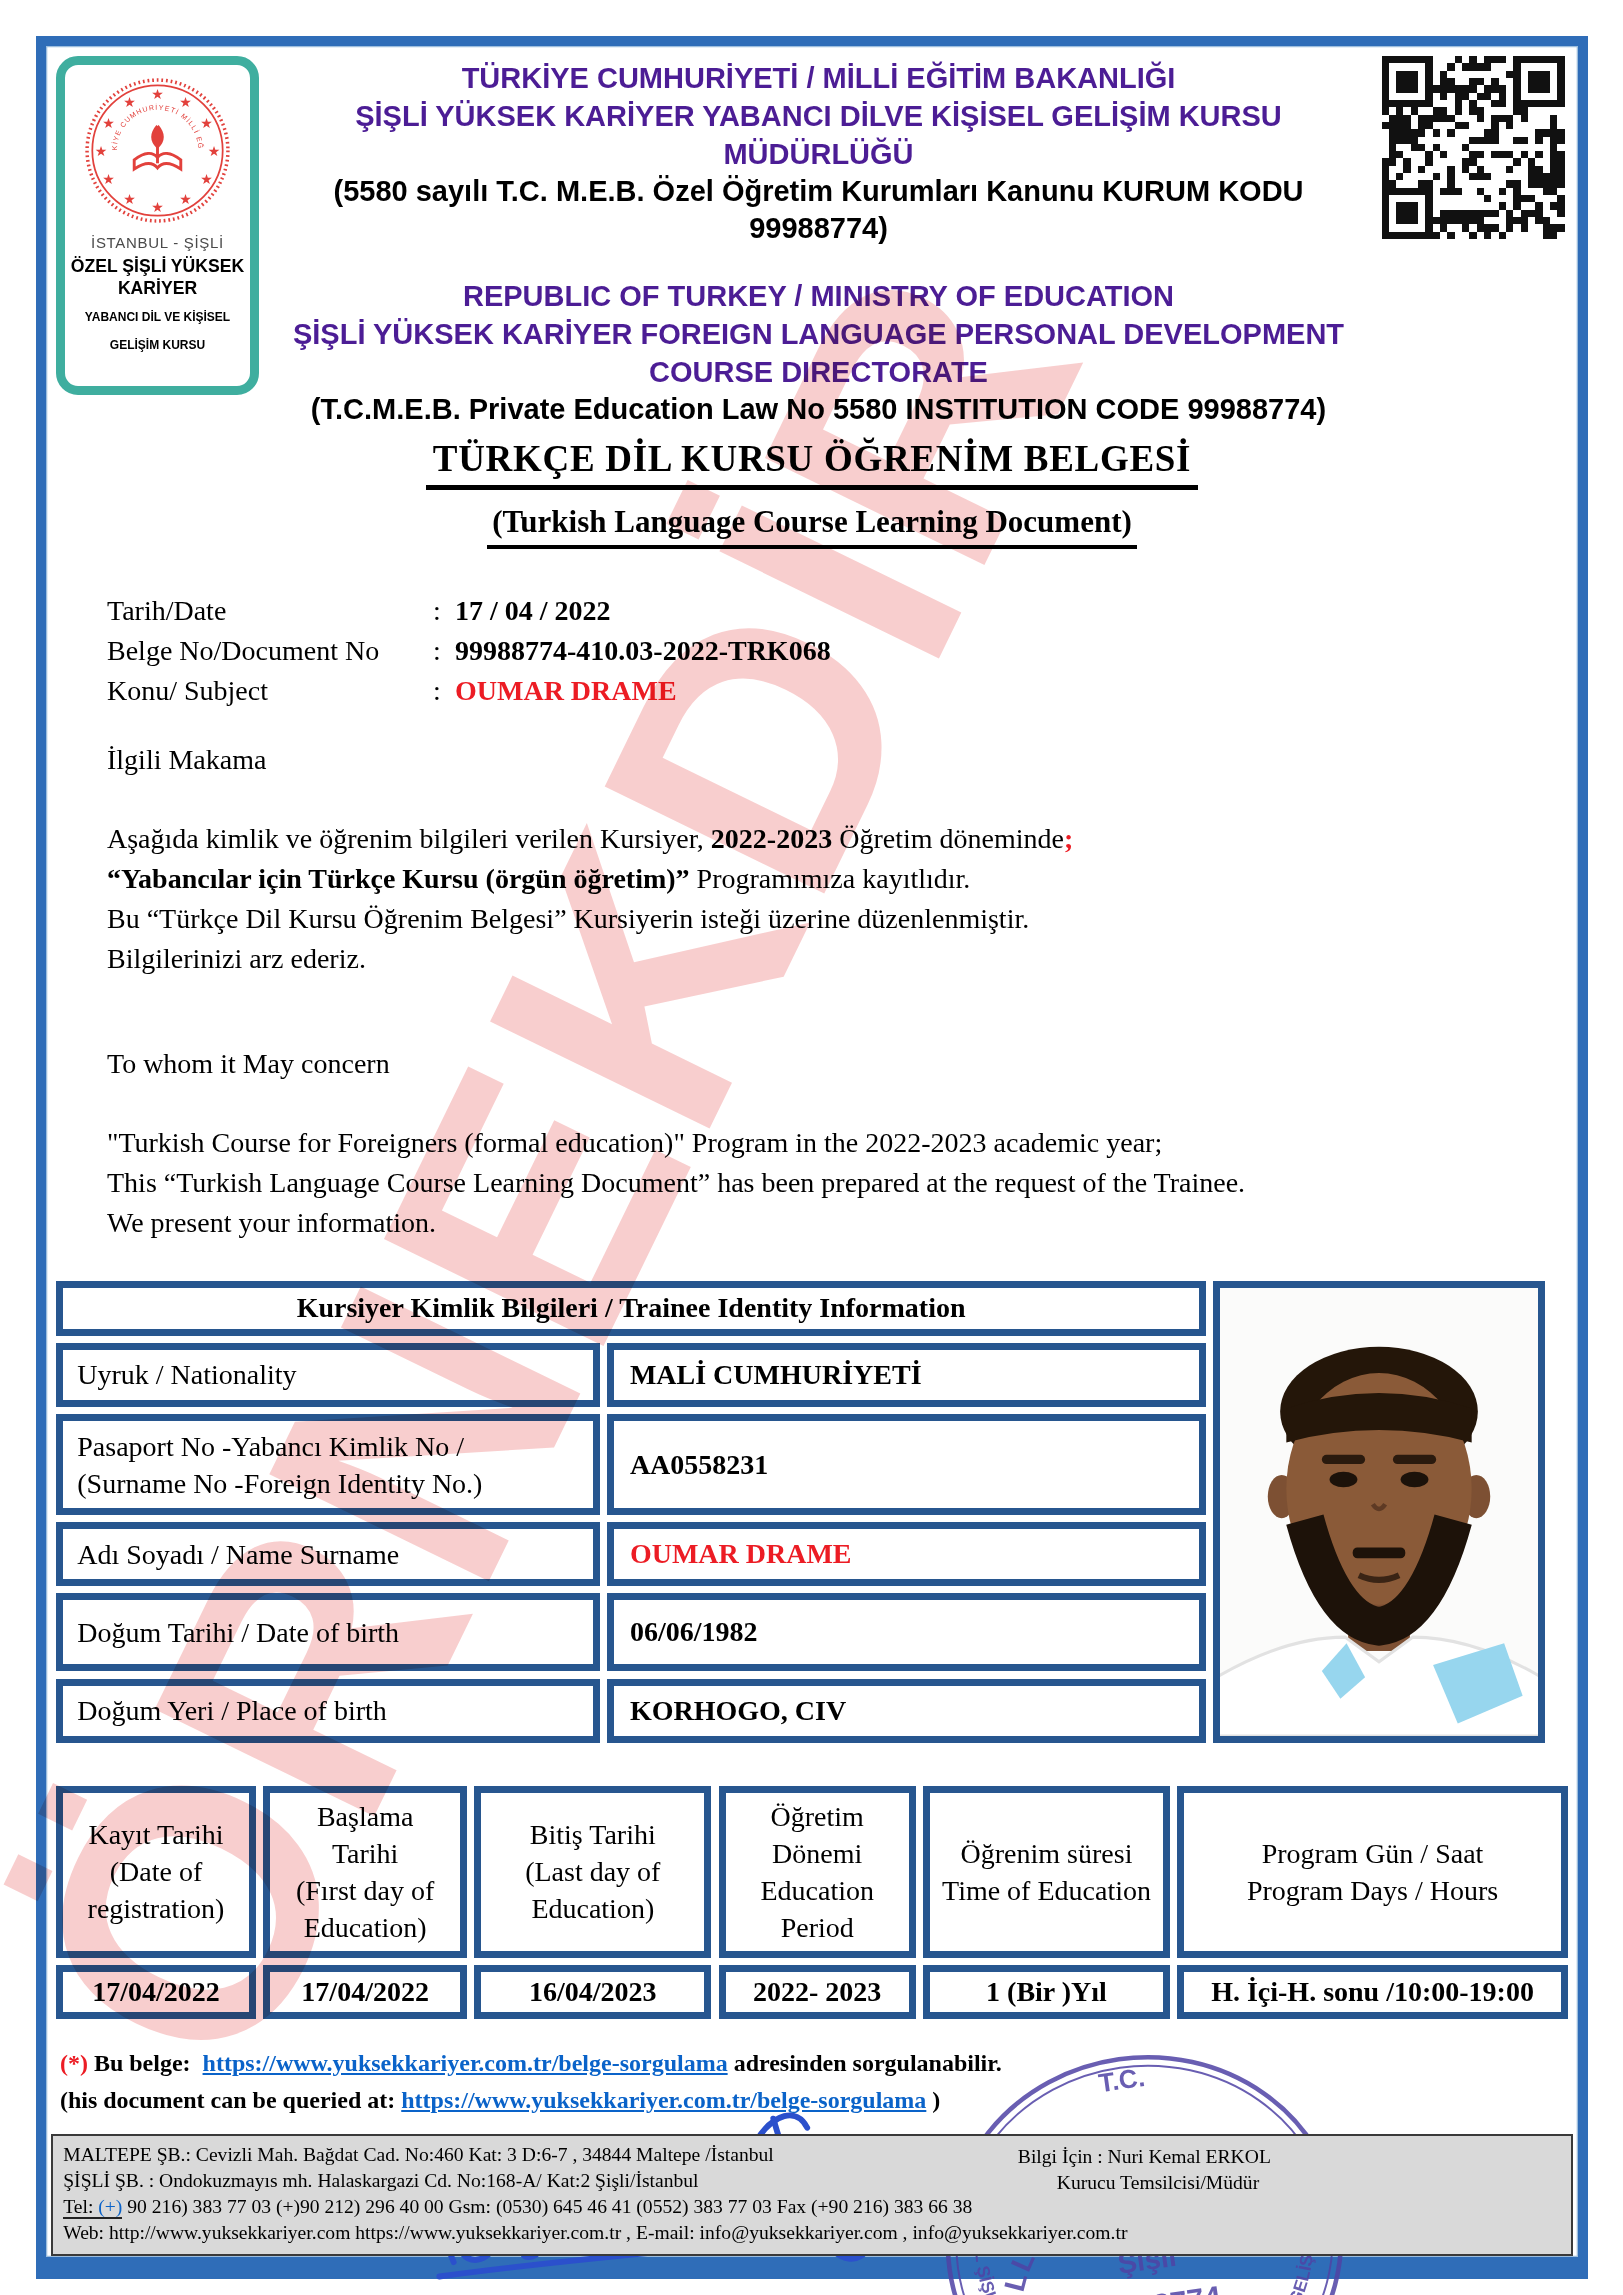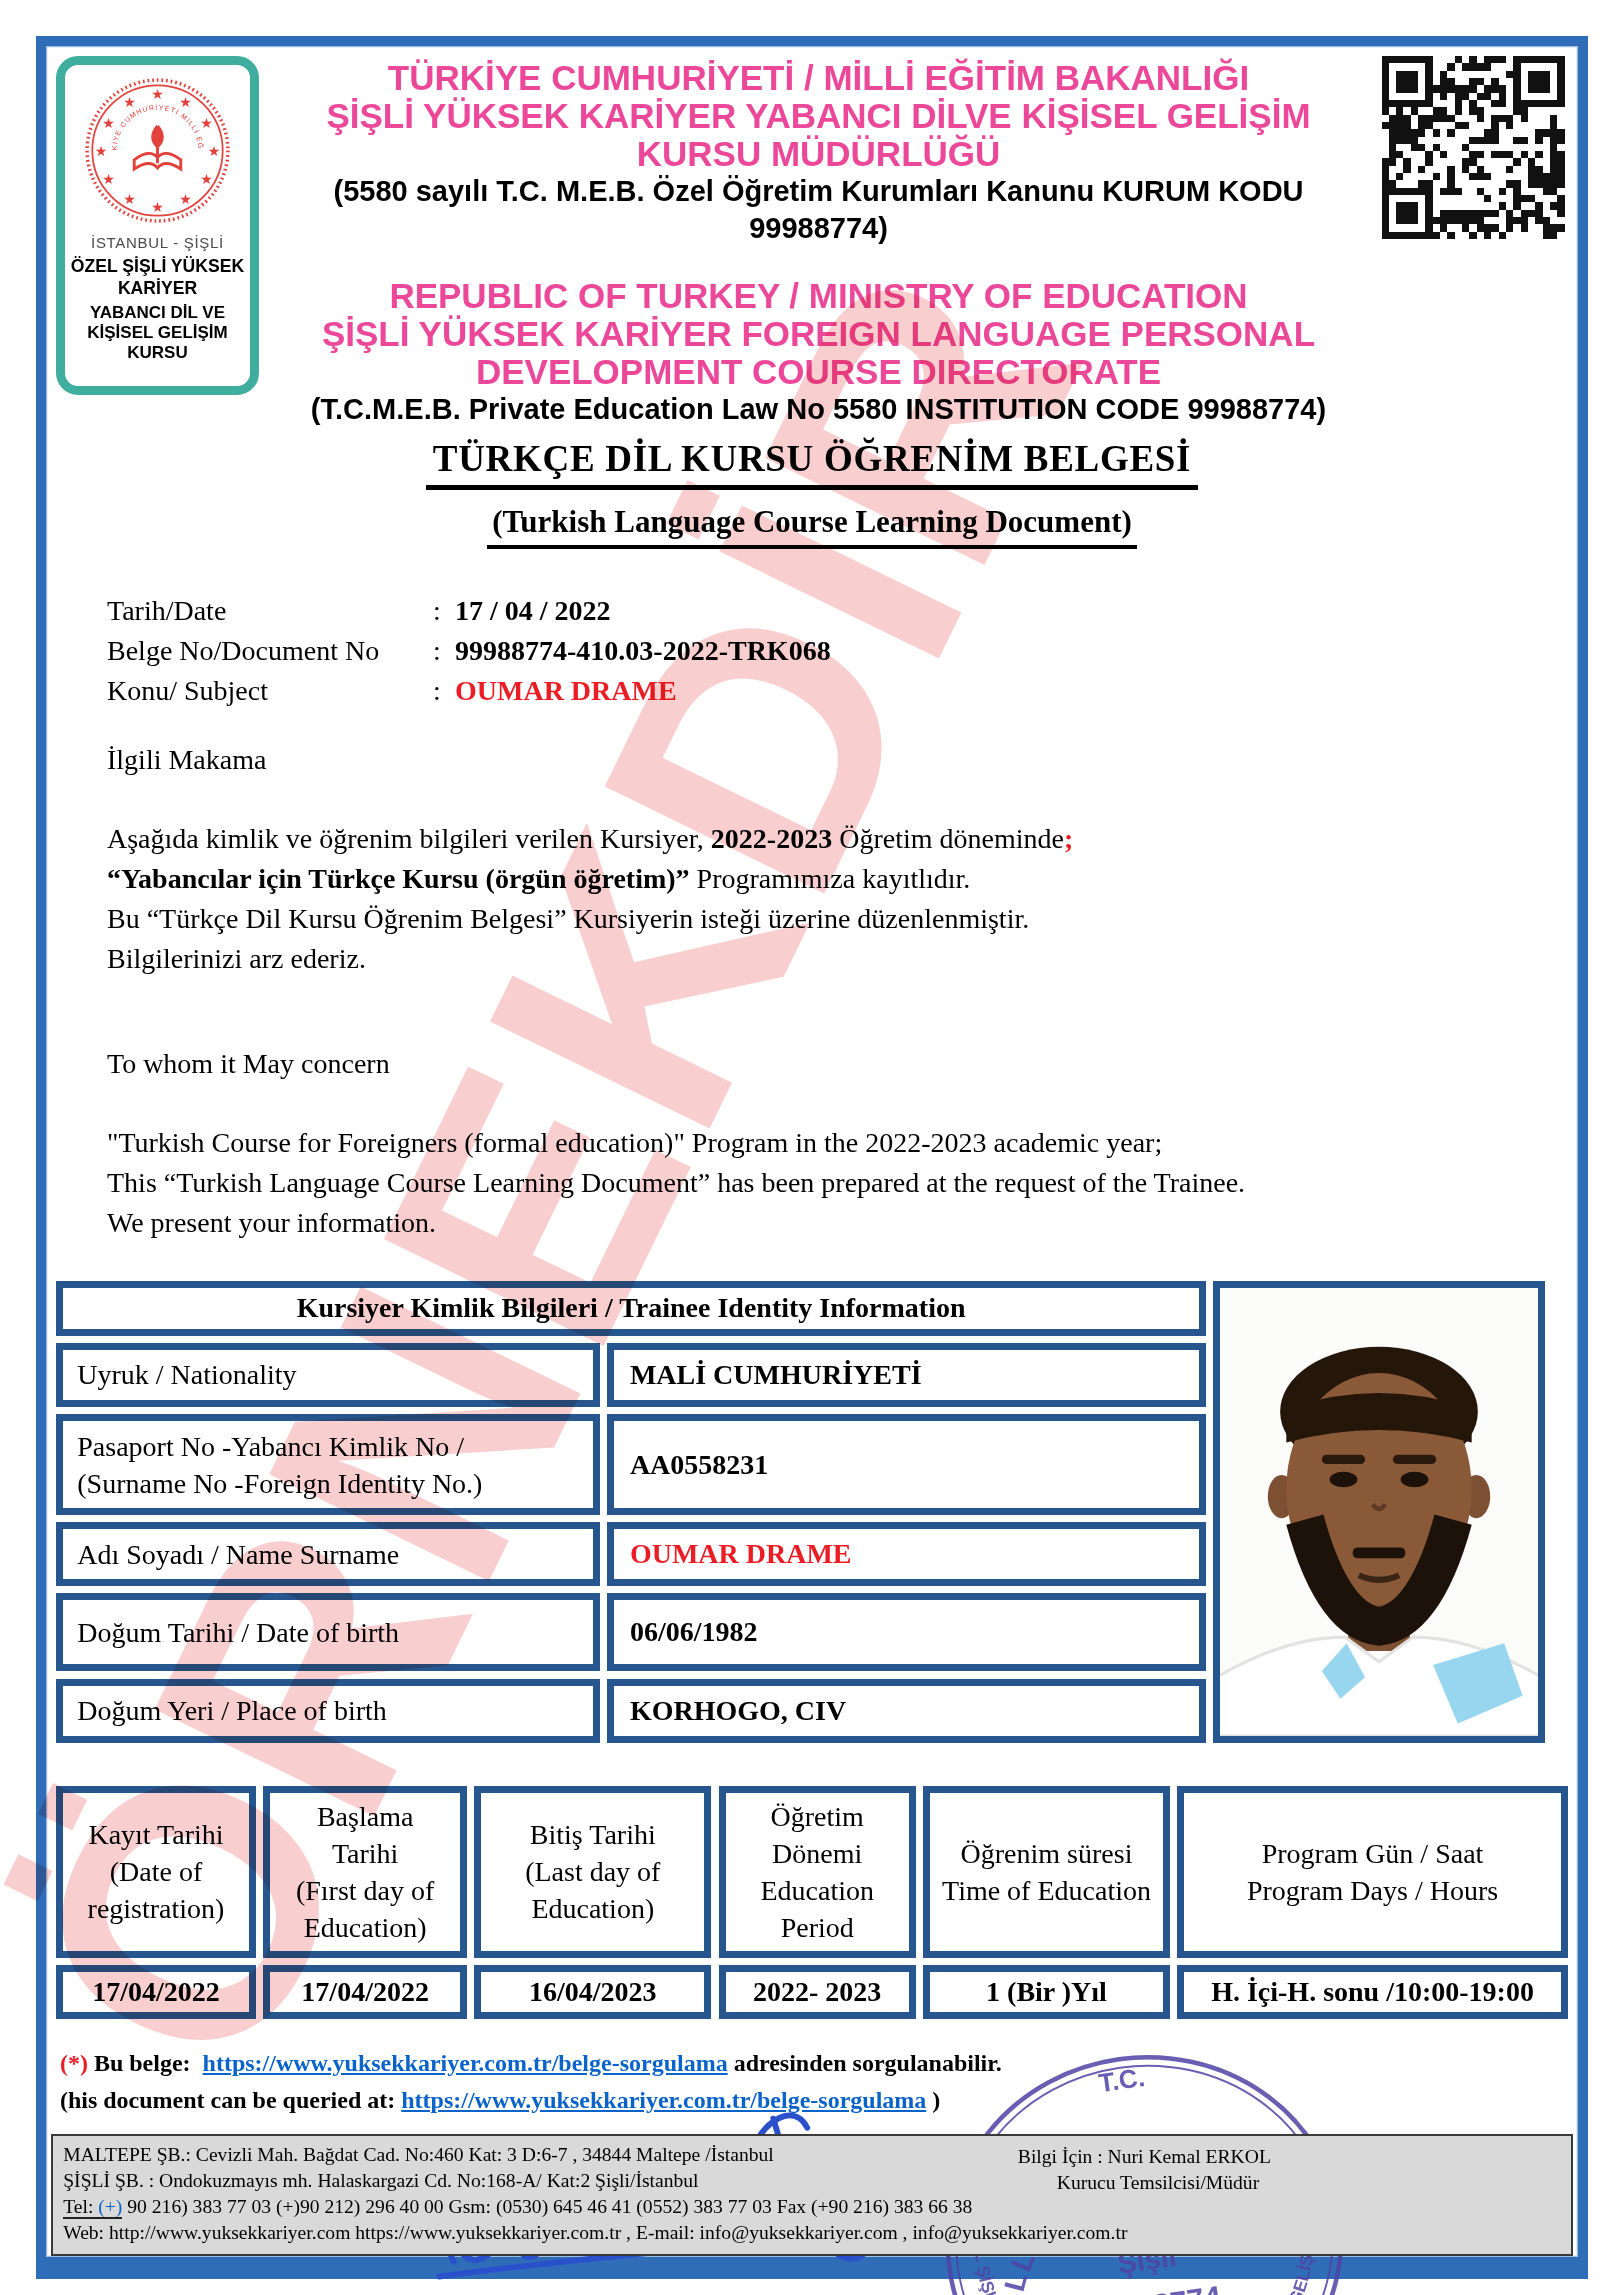--- a/index.html
+++ b/index.html
@@ -9,21 +9,21 @@
          border:10.4px solid #2f6db8;border-bottom-width:22px;box-shadow:0 0 0 1.3px #9dbede inset;}
   .content{position:absolute;left:56px;top:56px;right:56px;bottom:39px;}
 
   
   .header-row{display:flex;align-items:flex-start;}
   .logo-box{width:203px;height:339px;border:9px solid #3fae9f;border-radius:22px;
             background:#fff;flex:none;display:flex;flex-direction:column;align-items:center;padding-top:3.9px;box-sizing:border-box;}
   .logo-region{font-family:"Liberation Sans",sans-serif;font-size:15px;color:#4a4a4a;margin-top:2.6px;letter-spacing:0.7px;}
   .logo-name{font-family:"Liberation Sans",sans-serif;font-weight:bold;font-size:17.6px;text-align:center;line-height:22px;margin-top:3.9px;padding:0 3.9px;}
   .header-center{flex:1;text-align:center;padding:2.6px 6.5px 0 6.5px;font-family:"Liberation Sans",sans-serif;font-weight:bold;}
-  .hl-or{color:#ec4899;font-size:35px;line-height:38px;}
+  .hl-or{color:#4c1d95;font-size:29px;line-height:38px;}
   .hl-bk{color:#000;font-size:29px;line-height:37px;}
   .hl-gap{height:30px;}
   .qr-wrap{width:190px;flex:none;display:flex;justify-content:center;}
   .qr-grid{width:183px;height:183px;display:grid;grid-template-columns:repeat(25,1fr);grid-template-rows:repeat(25,1fr);background:#fff;}
   .qr-grid i{background:#111;}
 
   
   .title-block{text-align:center;margin-top:9px;}
   .doc-title{display:inline-block;font-weight:bold;font-size:37px;border-bottom:5.2px solid #000;padding:0 6.5px 5.2px 6.5px;letter-spacing:0.7px;}
   .doc-subtitle{display:inline-block;font-weight:bold;font-size:31px;border-bottom:4.6px solid #000;padding:0 5.2px 4.6px 5.2px;margin-top:14.3px;}
@@ -114,21 +114,21 @@
             <textPath href="#lgc" startOffset="50%" text-anchor="middle">TÜRKİYE CUMHURİYETİ MİLLİ EĞİTİM</textPath>
           </text>
           <g stroke="#e2413c" fill="none" stroke-width="5">
             <path d="M0 -42 C10 -30 12 -18 0 -6 C-12 -18 -10 -30 0 -42" fill="#e2413c"></path>
             <line x1="0" y1="-6" x2="0" y2="22"></line>
             <path d="M-40 16 C-22 2 -8 2 0 12 C8 2 22 2 40 16 L40 32 C22 20 8 20 0 30 C-8 20 -22 20 -40 32 Z"></path>
           </g>
         </svg>
         <div class="logo-region">İSTANBUL - ŞİŞLİ</div>
         <div class="logo-name">ÖZEL ŞİŞLİ YÜKSEK KARİYER</div>
-        <div class="logo-name" style="font-size:17px;line-height:20px;">YABANCI DİL VE KİŞİSEL GELİŞİM KURSU</div>
+        <div class="logo-name" style="font-size:12px;line-height:28px;">YABANCI DİL VE KİŞİSEL GELİŞİM KURSU</div>
       </div>
 
       <div class="header-center">
         <div class="hl-or">TÜRKİYE CUMHURİYETİ / MİLLİ EĞİTİM BAKANLIĞI</div>
         <div class="hl-or">ŞİŞLİ YÜKSEK KARİYER YABANCI DİLVE KİŞİSEL GELİŞİM KURSU MÜDÜRLÜĞÜ</div>
         <div class="hl-bk">(5580 sayılı T.C. M.E.B. Özel Öğretim Kurumları Kanunu KURUM KODU 99988774)</div>
         <div class="hl-gap"></div>
         <div class="hl-or">REPUBLIC OF TURKEY / MINISTRY OF EDUCATION</div>
         <div class="hl-or">ŞİŞLİ YÜKSEK KARİYER FOREIGN LANGUAGE PERSONAL DEVELOPMENT COURSE DIRECTORATE</div>
         <div class="hl-bk">(T.C.M.E.B. Private Education Law No 5580 INSTITUTION CODE 99988774)</div>

